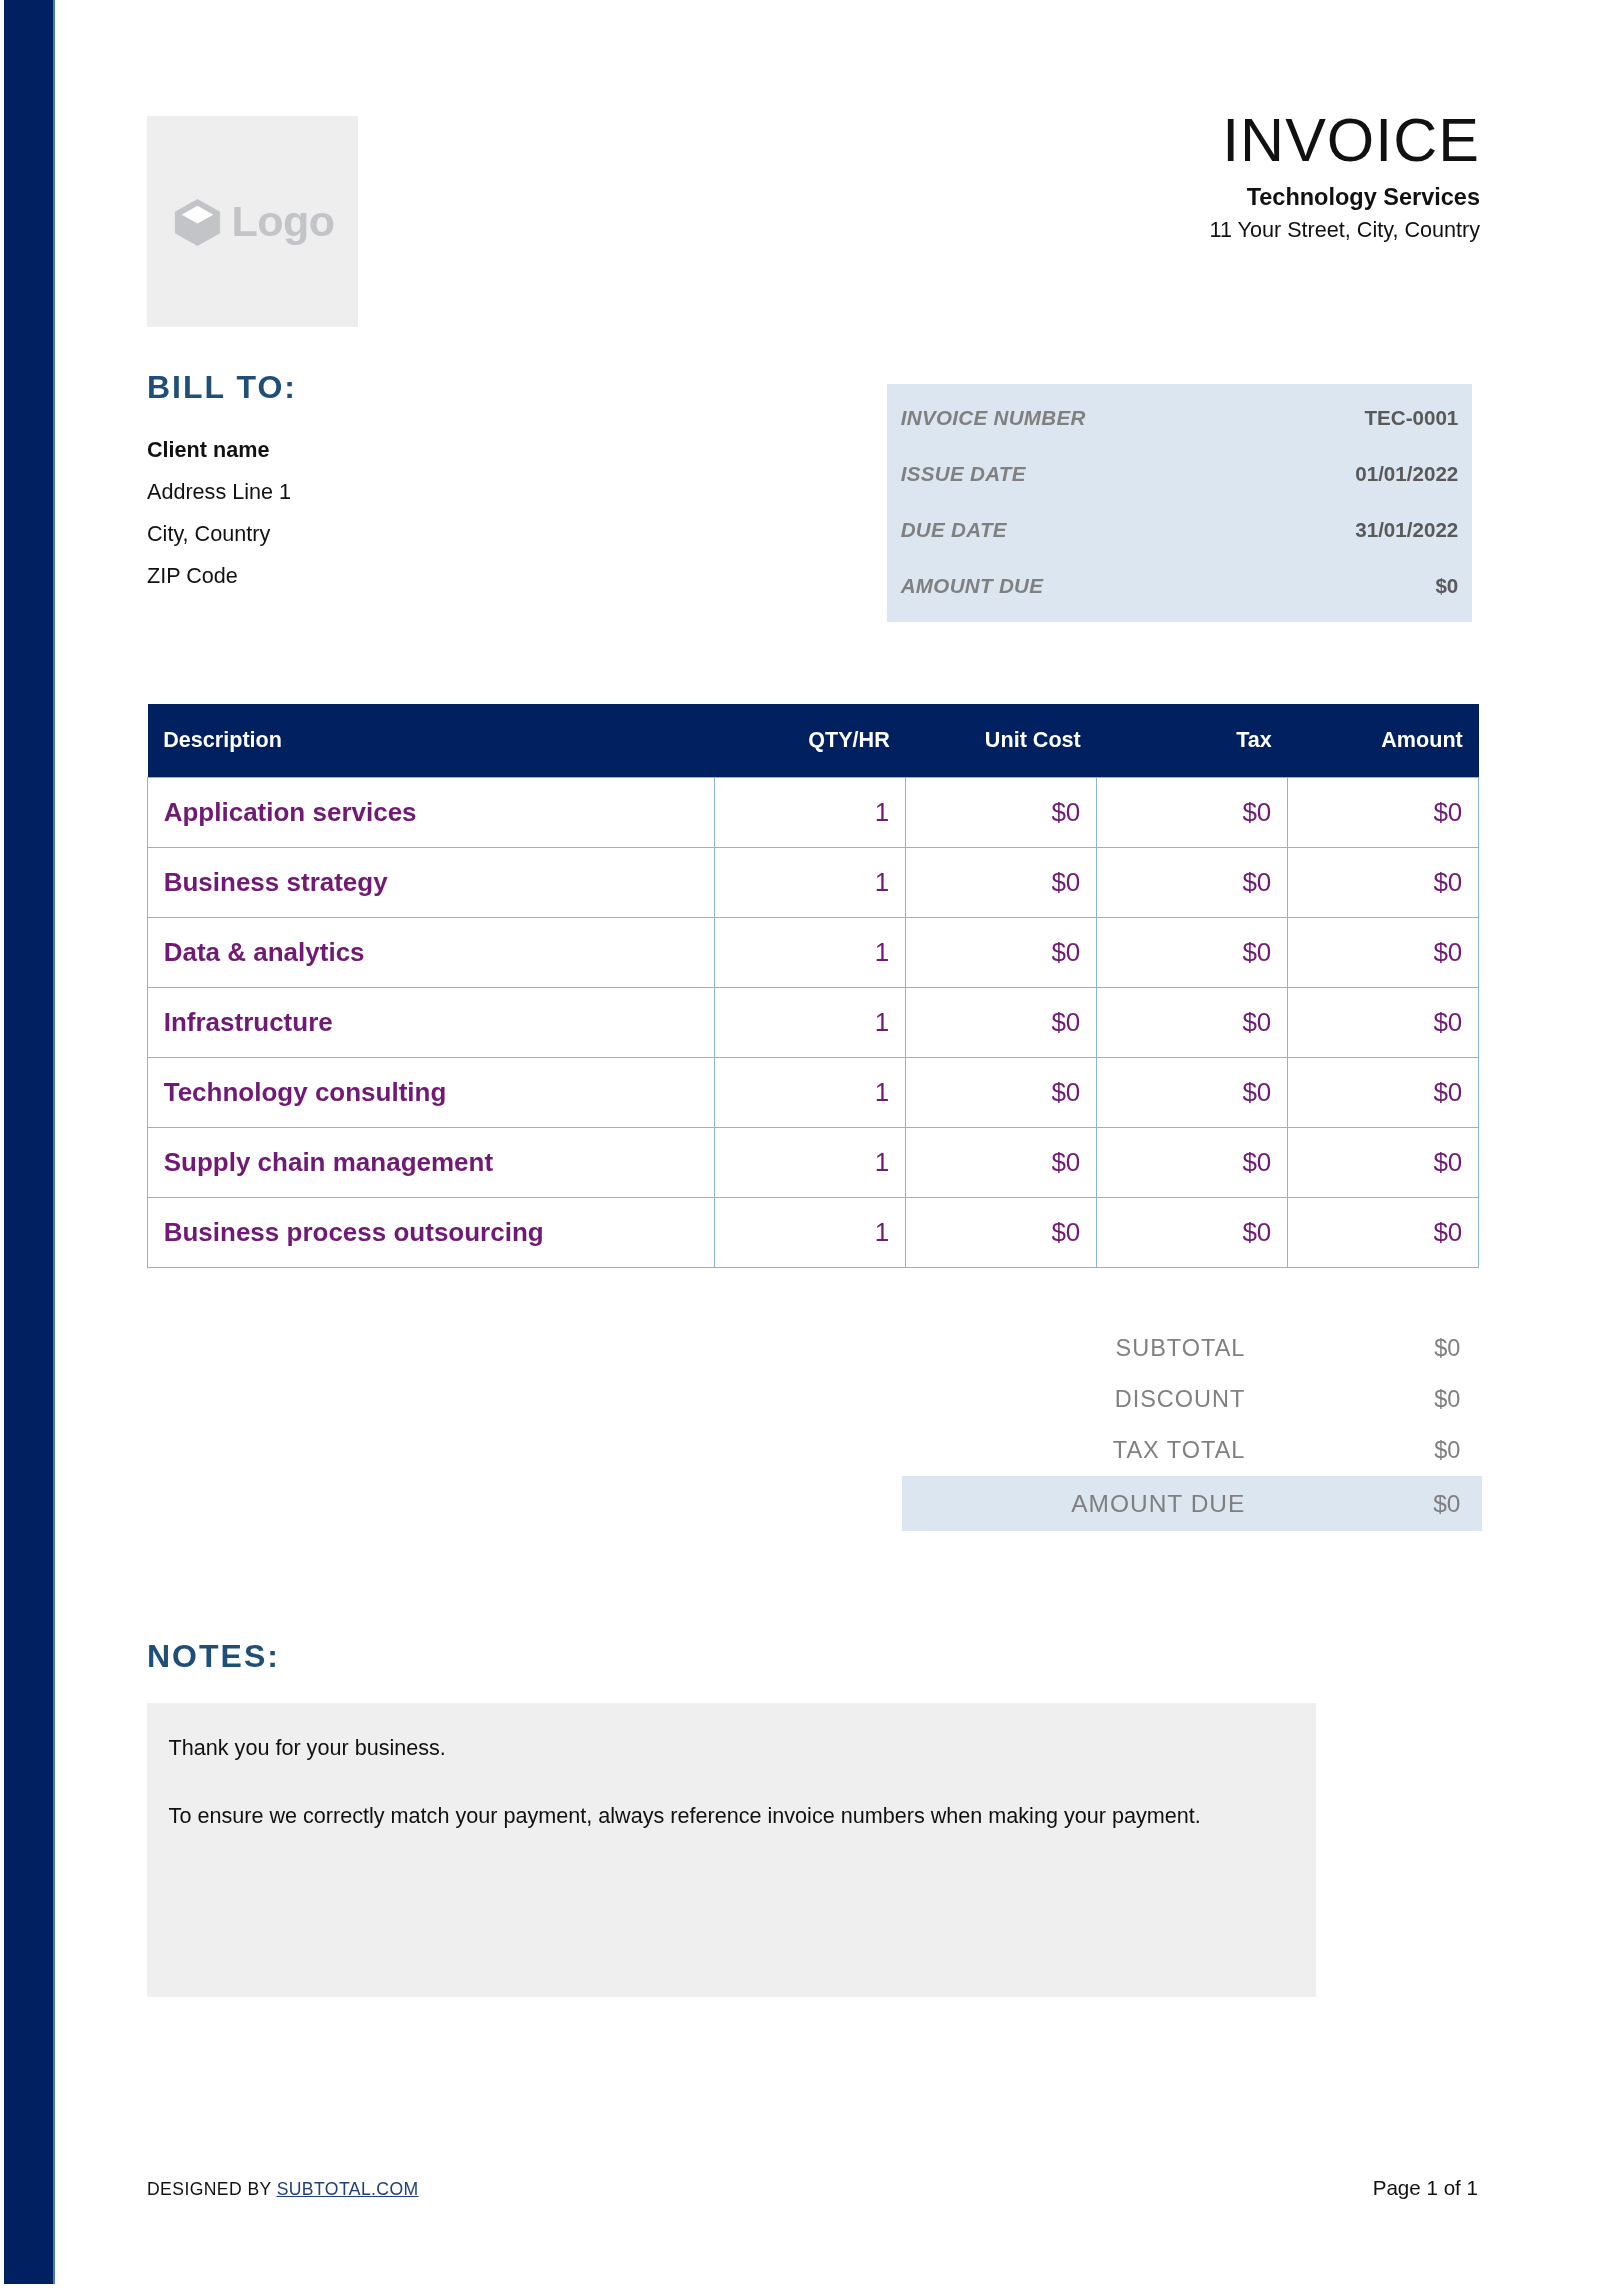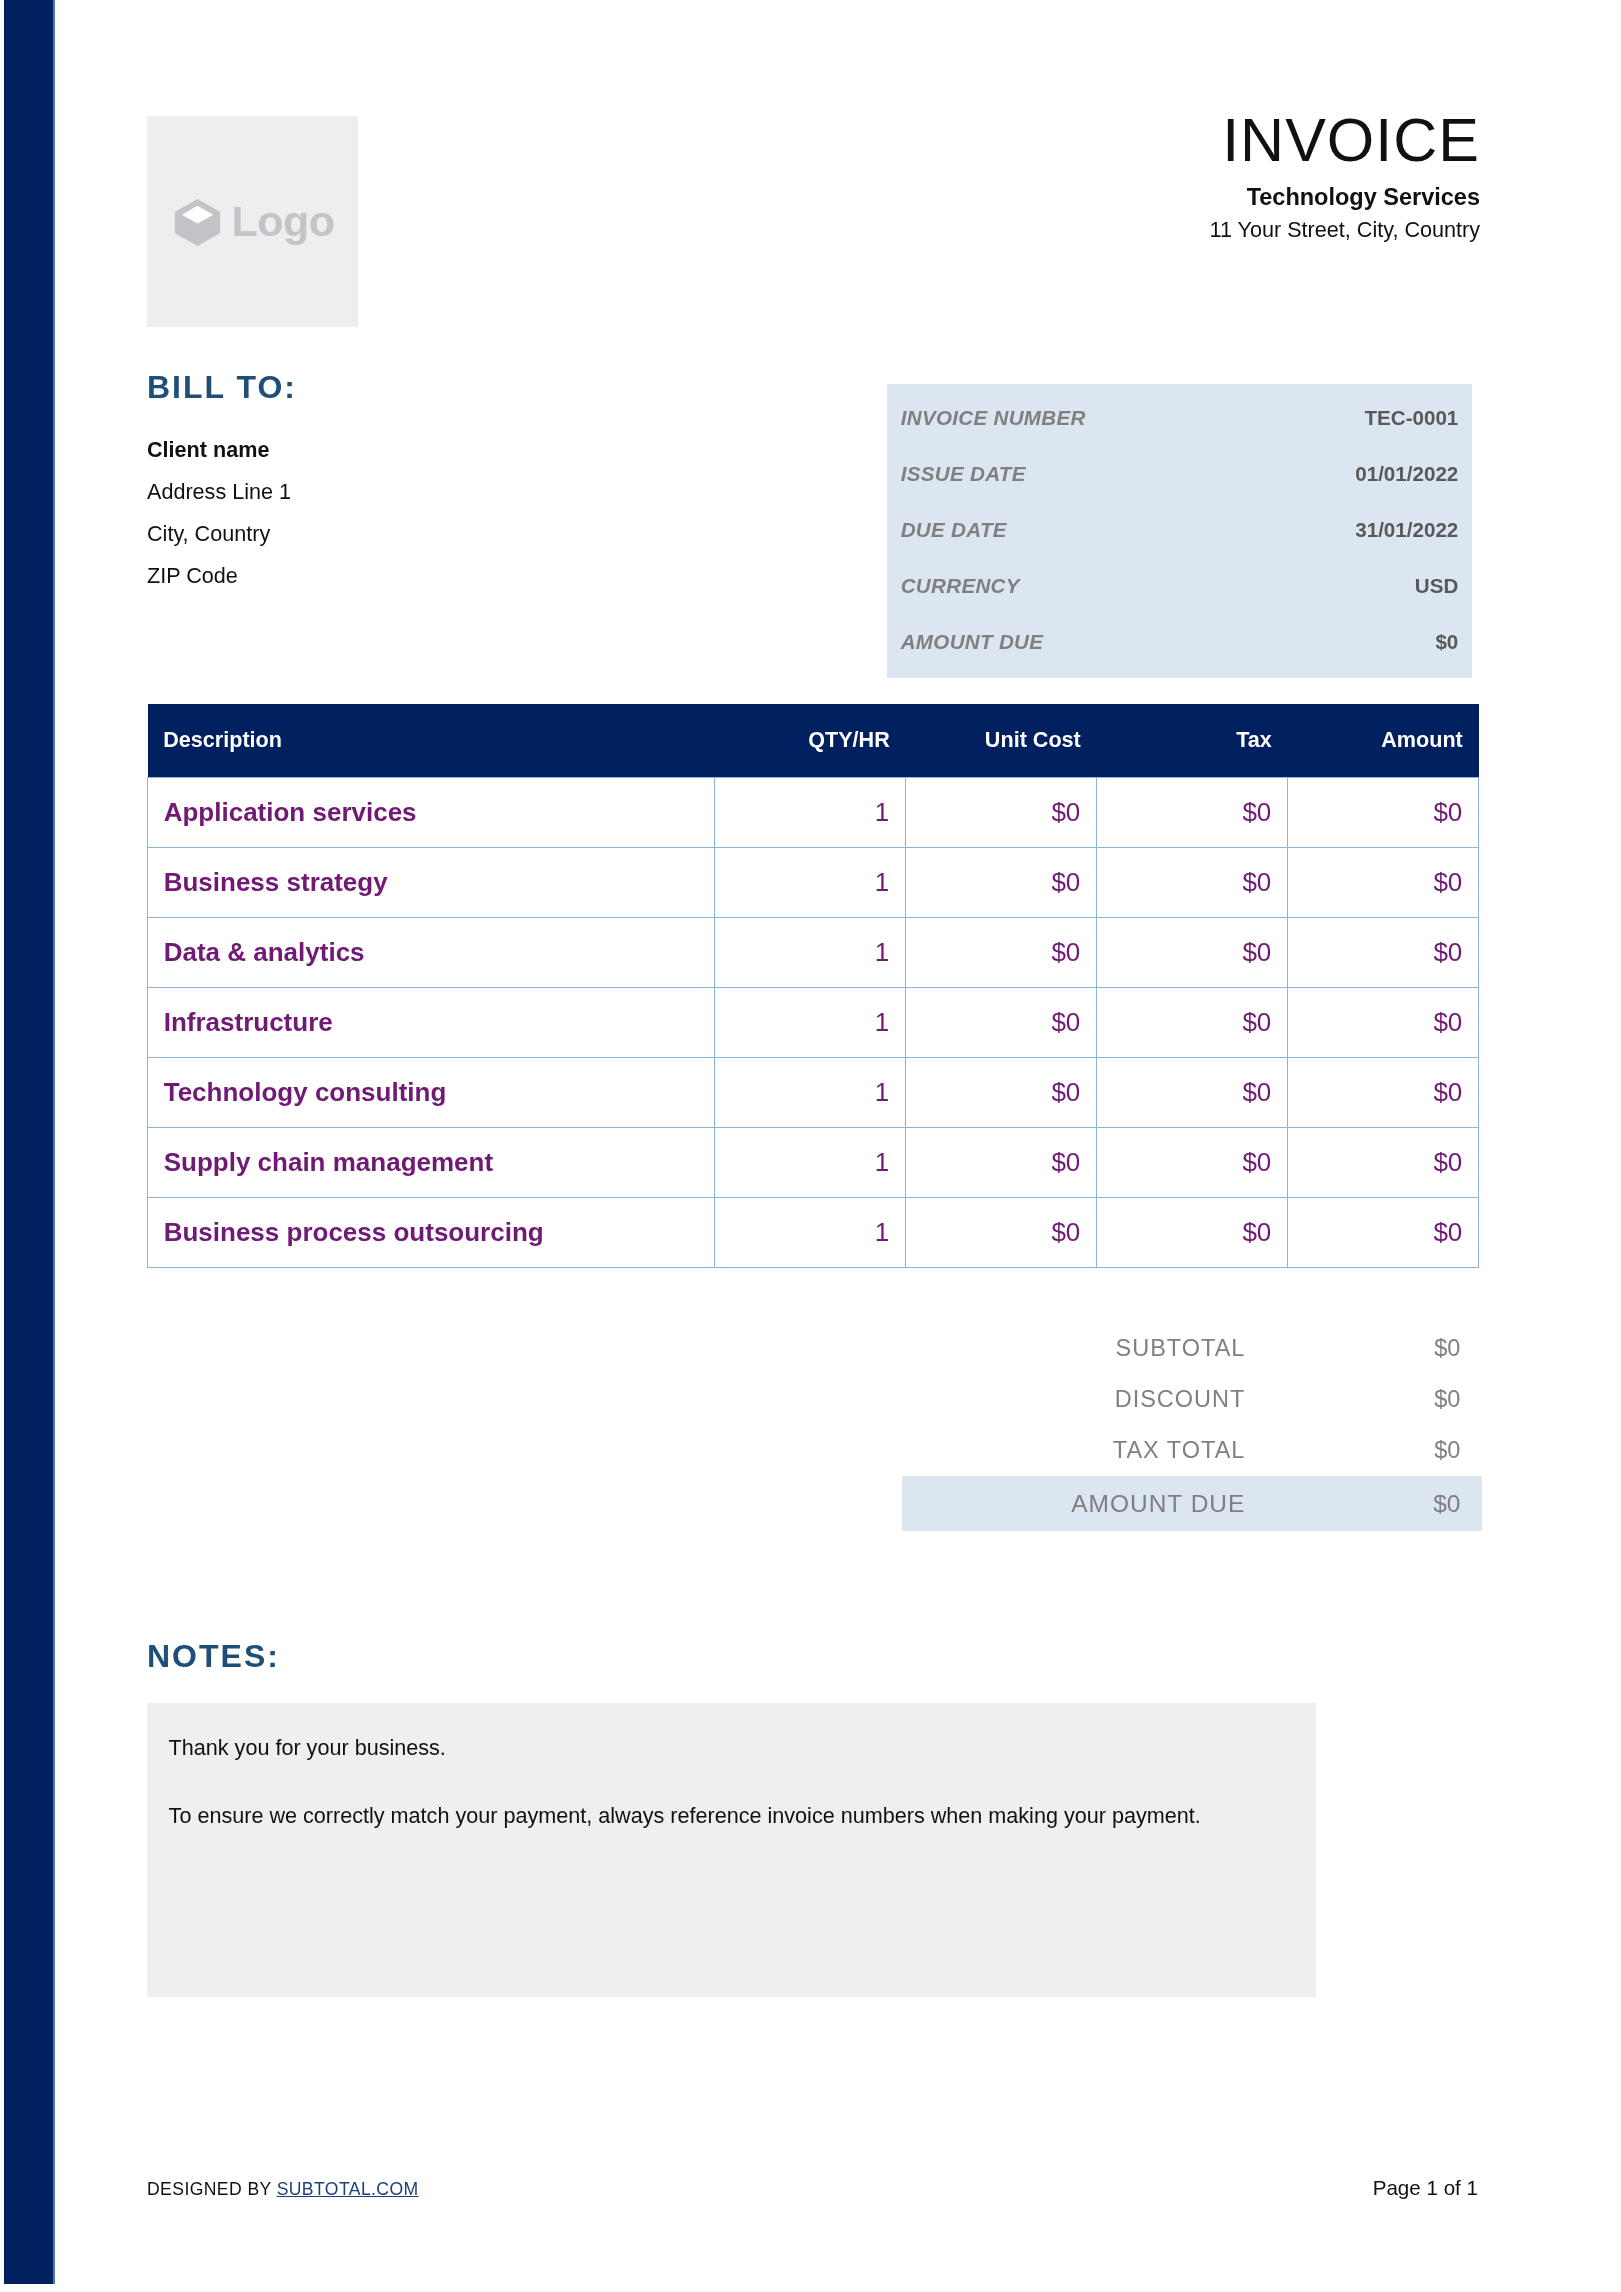--- a/index.html
+++ b/index.html
@@ -317,24 +317,20 @@
     </div>
     <div class="detail-row">
       <span class="detail-label">ISSUE DATE</span>
       <span class="detail-value">01/01/2022</span>
     </div>
     <div class="detail-row">
       <span class="detail-label">DUE DATE</span>
       <span class="detail-value">31/01/2022</span>
     </div>
     <div class="detail-row">
-      <span class="detail-label">CURRENCY</span>
-      <span class="detail-value">USD</span>
-    </div>
-    <div class="detail-row">
       <span class="detail-label">AMOUNT DUE</span>
       <span class="detail-value">$0</span>
     </div>
   </div>
 
   <table class="items-table">
     <colgroup>
       <col style="width:567px">
       <col style="width:191px">
       <col style="width:191px">

